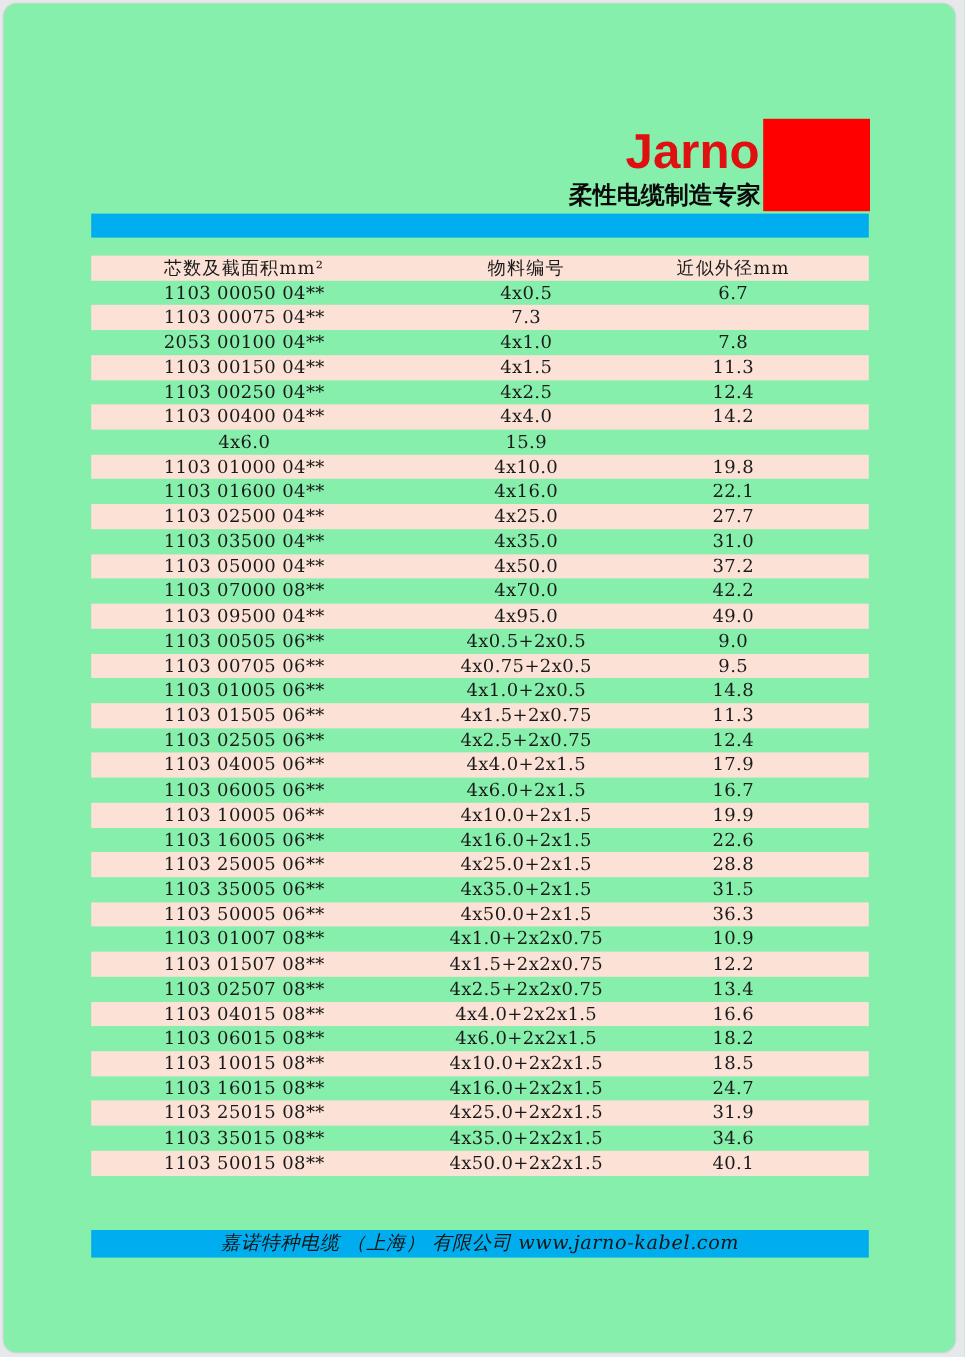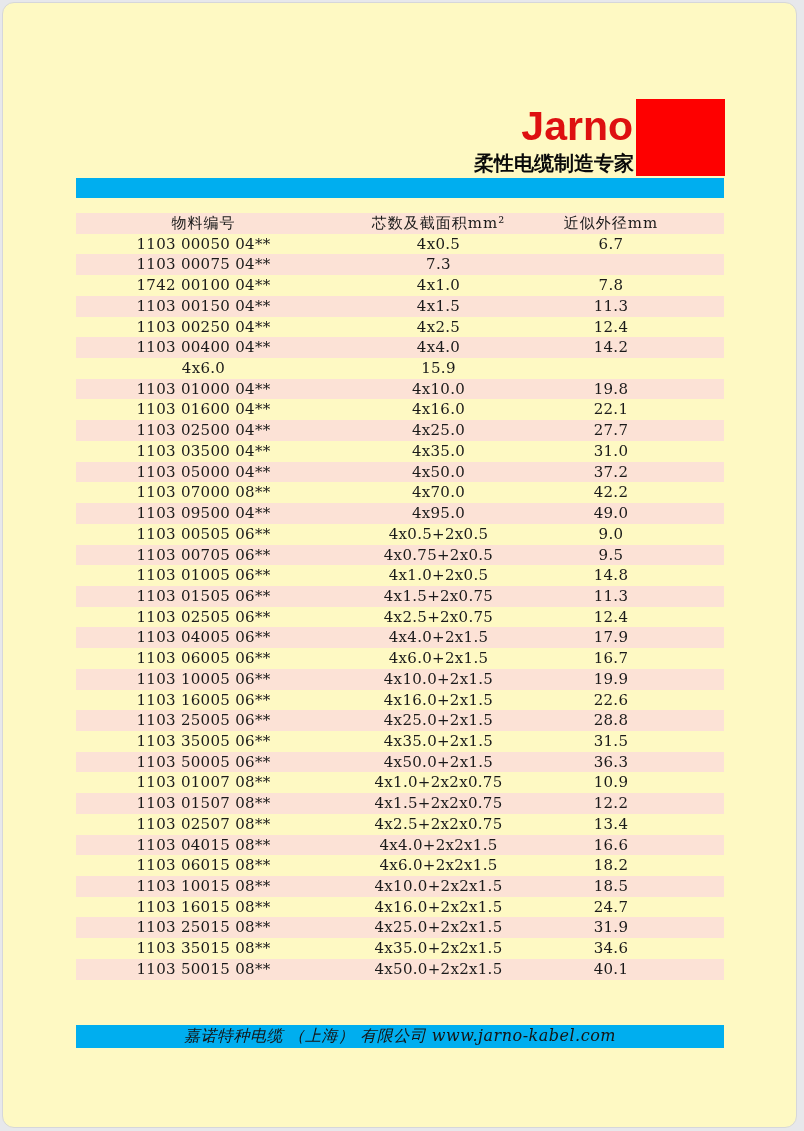--- a/index.html
+++ b/index.html
@@ -15,21 +15,21 @@
     background:#E7E8EB;
     font-family:"DejaVu Serif","Liberation Serif",serif;
     color:var(--ink);
     position:relative;
     overflow:hidden;
   }
   .page{
     position:absolute;
     left:2px; top:2px;
     width:795px; height:1126px;
-    background:#fef9c3;
+    background:#86efac;
     border:1px solid #D6D7DA;
     border-radius:12px;
   }
   
   .brand-name{
     position:absolute;
     left:400px; top:103px;
     width:230px;
     text-align:right;
     font-family:"Liberation Sans","DejaVu Sans",sans-serif;
@@ -113,39 +113,39 @@
   <div class="brand-name">Jarno</div>
 
   <div class="brand-tagline">柔性电缆制造专家</div>
 
   <div class="brand-square"></div>
 
   <div class="accent-bar top"></div>
 
   <div class="cable-table">
     <div class="trow thead peach">
+      <div class="cell">芯数及截面积mm²</div>
       <div class="cell">物料编号</div>
-      <div class="cell">芯数及截面积mm²</div>
       <div class="cell">近似外径mm</div>
       <div class="cell"></div>
     </div>
     <div id="table-body">
         <div class="trow">
           <div class="cell">1103 00050 04**</div>
           <div class="cell">4x0.5</div>
           <div class="cell">6.7</div>
           <div class="cell"></div>
         </div>
         <div class="trow peach">
           <div class="cell">1103 00075 04**</div>
           <div class="cell">7.3</div>
           <div class="cell"></div>
         </div>
         <div class="trow">
-          <div class="cell">1742 00100 04**</div>
+          <div class="cell">2053 00100 04**</div>
           <div class="cell">4x1.0</div>
           <div class="cell">7.8</div>
           <div class="cell"></div>
         </div>
         <div class="trow peach">
           <div class="cell">1103 00150 04**</div>
           <div class="cell">4x1.5</div>
           <div class="cell">11.3</div>
           <div class="cell"></div>
         </div>

